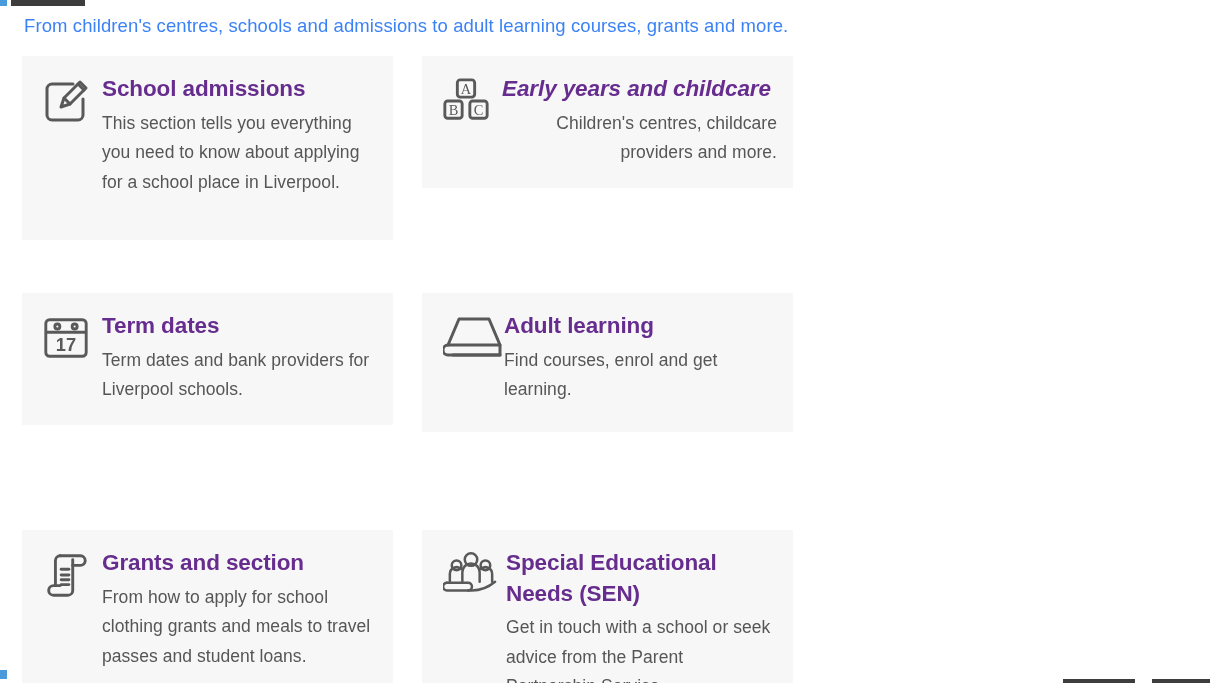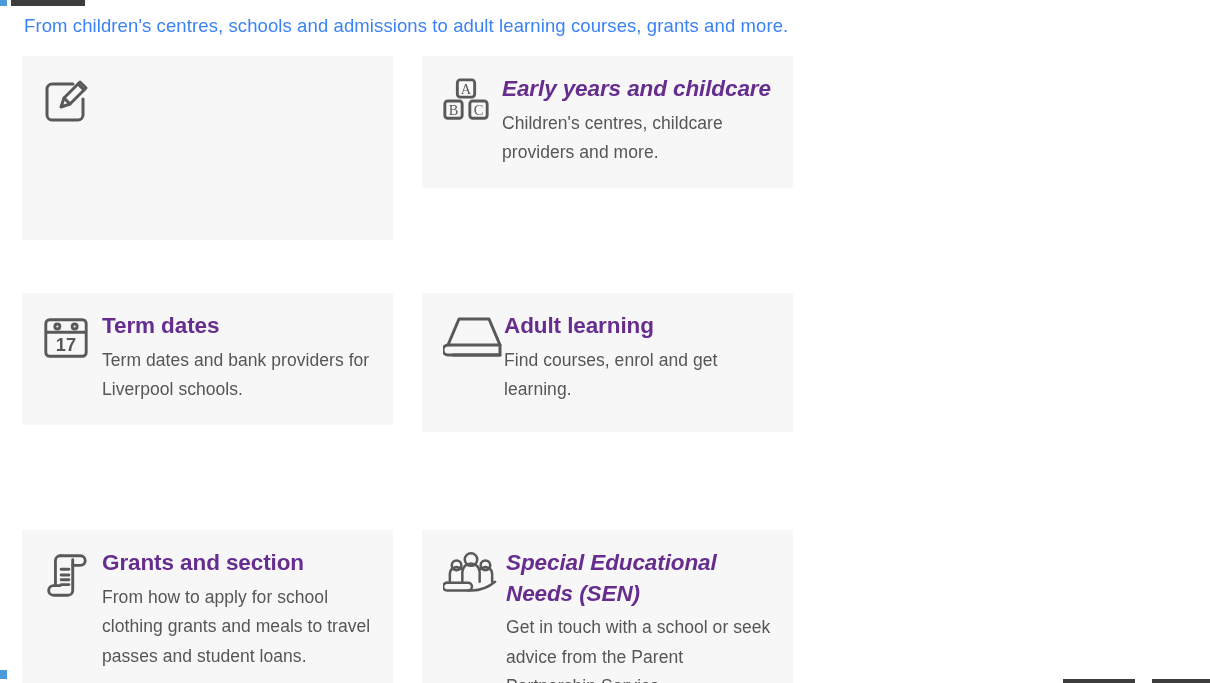--- a/index.html
+++ b/index.html
@@ -169,38 +169,42 @@
     <div class="cell row1">
       <a class="card h-184">
         <span class="icon-wrap">
           <svg width="52" height="52" viewBox="0 0 52 52" fill="none" stroke="#595959" stroke-width="3" stroke-linecap="round" stroke-linejoin="round">
             <path d="M33 8 H12 a5 5 0 0 0 -5 5 v26 a5 5 0 0 0 5 5 h26 a5 5 0 0 0 5 -5 V23"></path>
             <path d="M21 31 l3 -9 L40 6 l6 6 L30 28 z"></path>
             <path d="M38 8 l6 6"></path>
             <path d="M24 22 l6 6"></path>
           </svg>
         </span>
+        <span class="card-body">
+          <span class="card-title" style="display: block;">School admissions</span>
+          <span class="card-desc" style="display: block;">This section tells you everything you need to know about applying for a school place in Liverpool.</span>
+        </span>
       </a>
     </div>
 
     <div class="cell row1">
       <a class="card h-130">
         <span class="icon-wrap">
           <svg width="50" height="50" viewBox="0 0 52 52" fill="none" stroke="#595959" stroke-width="3" stroke-linejoin="round">
             <rect x="17" y="4" width="18" height="18" rx="3"></rect>
             <rect x="4" y="26" width="18" height="18" rx="3"></rect>
             <rect x="30" y="26" width="18" height="18" rx="3"></rect>
             <text x="26" y="18.5" font-family="'Liberation Serif', serif" font-size="15" fill="#595959" stroke="none" text-anchor="middle">A</text>
             <text x="13" y="40.5" font-family="'Liberation Serif', serif" font-size="15" fill="#595959" stroke="none" text-anchor="middle">B</text>
             <text x="39" y="40.5" font-family="'Liberation Serif', serif" font-size="15" fill="#595959" stroke="none" text-anchor="middle">C</text>
           </svg>
         </span>
         <span class="card-body">
           <span class="card-title" style="display: block; font-style: italic;">Early years and childcare</span>
-          <span class="card-desc" style="display: block;">Children's centres, childcare providers and more.</span>
+          <span class="card-desc" style="display: block; text-align: right;">Children's centres, childcare providers and more.</span>
         </span>
       </a>
     </div>
 
     <div class="cell row1">
       <a class="card h-128">
         <span class="icon-wrap">
           <svg width="50" height="50" viewBox="0 0 52 52" fill="none" stroke="#595959" stroke-width="3" stroke-linejoin="round">
             <rect x="5" y="7" width="42" height="38" rx="4"></rect>
             <path d="M5 20 H47"></path>
@@ -260,21 +264,21 @@
             <path d="M20 33 V23 a9 9 0 0 1 18 0 v10"></path>
             <circle cx="14" cy="16" r="5"></circle>
             <path d="M7 33 V25 a7 7 0 0 1 12 -5"></path>
             <circle cx="44" cy="16" r="5"></circle>
             <path d="M51 33 V25 a7 7 0 0 0 -12 -5"></path>
             <path d="M4 34 a4 4 0 0 0 -0 8 h26 c10 0 18 -4 24 -9"></path>
             <path d="M4 34 h22 a3.5 3.5 0 0 1 0 8"></path>
           </svg>
         </span>
         <span class="card-body">
-          <span class="card-title" style="display: block; font-style: italic;">Special Educational Needs (SEN)</span>
+          <span class="card-title" style="display: block;">Special Educational Needs (SEN)</span>
           <span class="card-desc" style="display: block;">Get in touch with a school or seek advice from the Parent Partnership Service.</span>
         </span>
       </a>
     </div>
 
   </div>
 
   <div class="bottom-blue-marker"></div>
   <div class="bottom-bar-a"></div>
   <div class="bottom-bar-b"></div>

